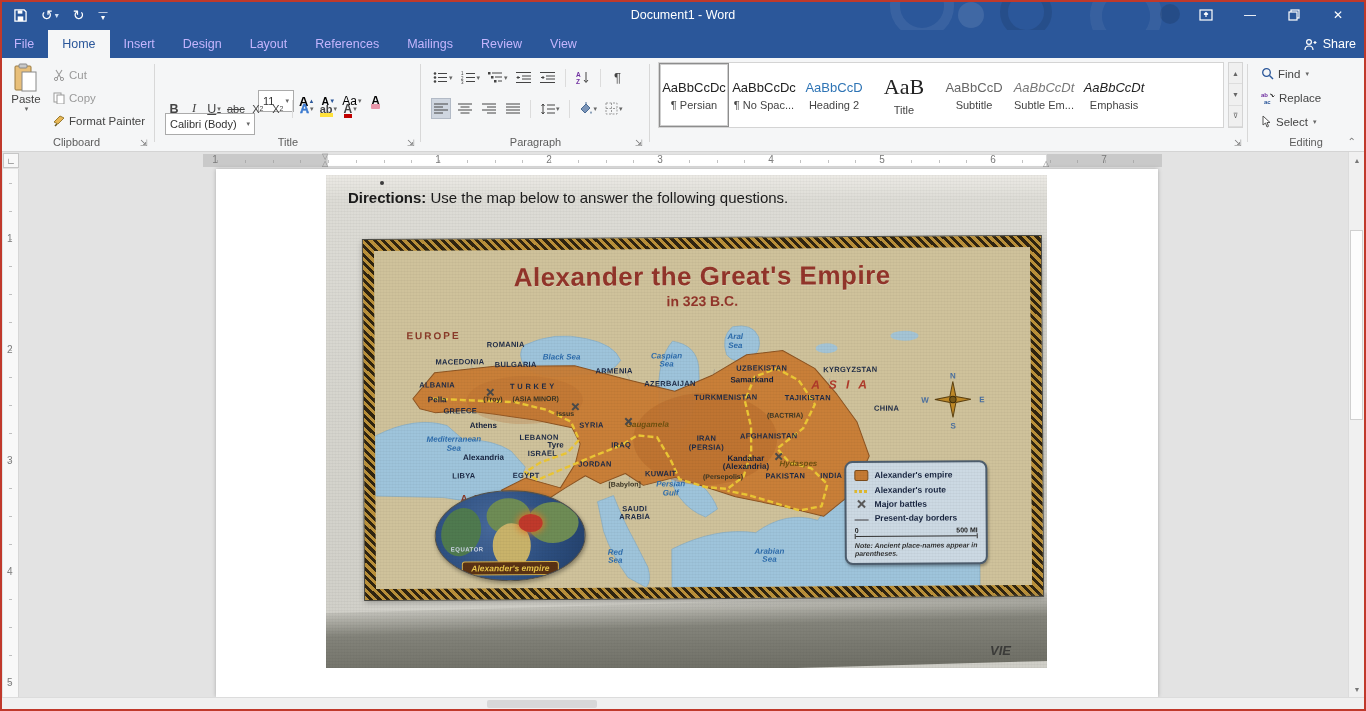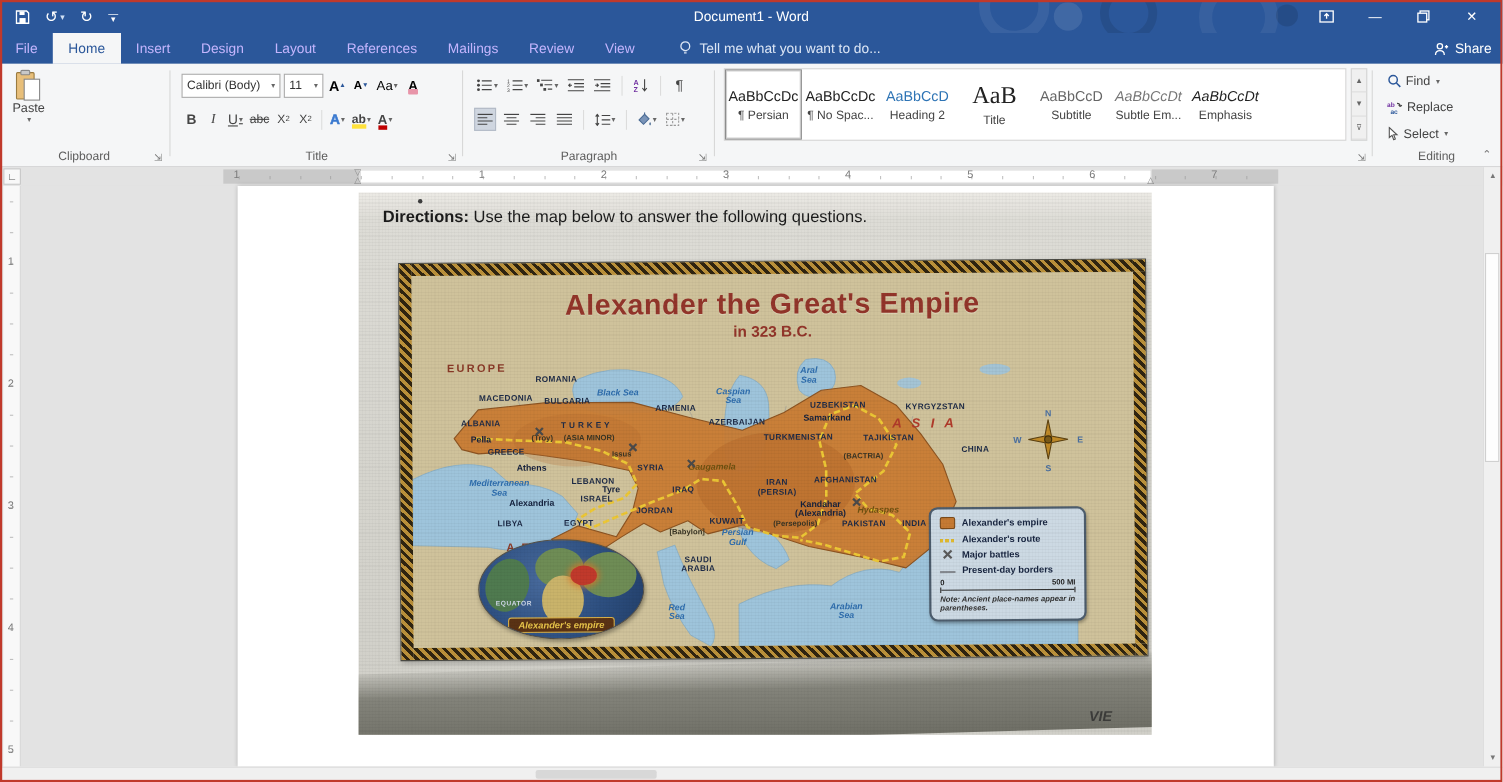--- a/index.html
+++ b/index.html
@@ -205,27 +205,20 @@
         <div class="tab">File</div>
         <div class="tab active">Home</div>
         <div class="tab">Insert</div>
         <div class="tab">Design</div>
         <div class="tab">Layout</div>
         <div class="tab">References</div>
         <div class="tab">Mailings</div>
         <div class="tab">Review</div>
         <div class="tab">View</div>
       </div>
-    <div class="tellme">
-      <svg class="icon-svg" width="12" height="14" viewBox="0 0 12 14">
-          <circle cx="6" cy="5" r="4" fill="none" stroke="#dce6f5" stroke-width="1.2"></circle>
-          <path d="M4.5 9 h3 M4.8 11 h2.4" stroke="#dce6f5" stroke-width="1.2"></path>
-        </svg>
-      <span>Tell me what you want to do...</span>
-    </div>
     <div class="share">
       <svg class="icon-svg" width="14" height="13" viewBox="0 0 14 13">
           <circle cx="6" cy="4" r="2.4" fill="none" stroke="#fff" stroke-width="1.2"></circle>
           <path d="M2 12 q0-4 4-4 q4 0 4 4" fill="none" stroke="#fff" stroke-width="1.2"></path>
           <path d="M10.5 4.5 h3 M12 3 v3" stroke="#fff" stroke-width="1.2"></path>
         </svg>
       <span>Share</span>
     </div>
   </div>
 
@@ -234,28 +227,52 @@
     <div class="rgroup" style="left:0;width:153px;">
       <div class="paste-big">
         <svg class="icon-svg" width="26" height="30" viewBox="0 0 26 30">
           <rect x="2" y="3" width="16" height="24" rx="1" fill="#e8bf7a" stroke="#9a7b40"></rect>
           <rect x="6" y="1" width="8" height="4" rx="1" fill="#c8c8c8" stroke="#888"></rect>
           <rect x="9" y="9" width="14" height="19" fill="#fff" stroke="#888"></rect>
         </svg>
         <span>Paste</span>
         <span class="dd">▾</span>
       </div>
+      <div class="clip-col">
+        <div class="smallbtn dis">
+          <svg class="icon-svg" width="12" height="12" viewBox="0 0 12 12">
+              <path d="M3 1 L8 9 M9 1 L4 9" stroke="#9a9a9a" stroke-width="1.1"></path>
+              <circle cx="3" cy="10" r="1.6" fill="none" stroke="#9a9a9a"></circle>
+              <circle cx="9" cy="10" r="1.6" fill="none" stroke="#9a9a9a"></circle>
+            </svg>
+          <span>Cut</span>
+        </div>
+        <div class="smallbtn dis">
+          <svg class="icon-svg" width="12" height="12" viewBox="0 0 12 12">
+              <rect x="1" y="1" width="7" height="9" fill="#fff" stroke="#9a9a9a"></rect>
+              <rect x="4" y="3" width="7" height="9" fill="#fff" stroke="#9a9a9a"></rect>
+            </svg>
+          <span>Copy</span>
+        </div>
+        <div class="smallbtn">
+          <svg class="icon-svg" width="12" height="12" viewBox="0 0 12 12">
+              <path d="M1 7 L7 1 L11 3 L5 9 Z" fill="#e8b755" stroke="#9a7b30"></path>
+              <path d="M4 9 L2 11" stroke="#6b5a20" stroke-width="1.6"></path>
+            </svg>
+          <span>Format Painter</span>
+        </div>
+      </div>
       <div class="glabel">Clipboard</div>
       <div class="launcher" style="left:140px;">⇲</div>
     </div>
     <div class="rgsep" style="left:154px;"></div>
 
     <div class="rgroup" style="left:157px;width:262px;">
       <div class="fontrow1">
-        <div class="combo" style="width:90px;justify-content:space-between;">
+        <div class="combo" style="width:90px;justify-content:space-between;margin-top:46px;">
           <span>Calibri (Body)</span>
             <span class="dd">▾</span>
         </div>
         <div class="combo" style="width:36px;justify-content:space-between;">
           <span>11</span>
             <span class="dd">▾</span>
         </div>
         <span class="fbtn">
             <span style="font-size:13px;font-weight:bold;">A</span>
             <span style="font-size:6px;color:#2b579a;vertical-align:top;">▲</span>

